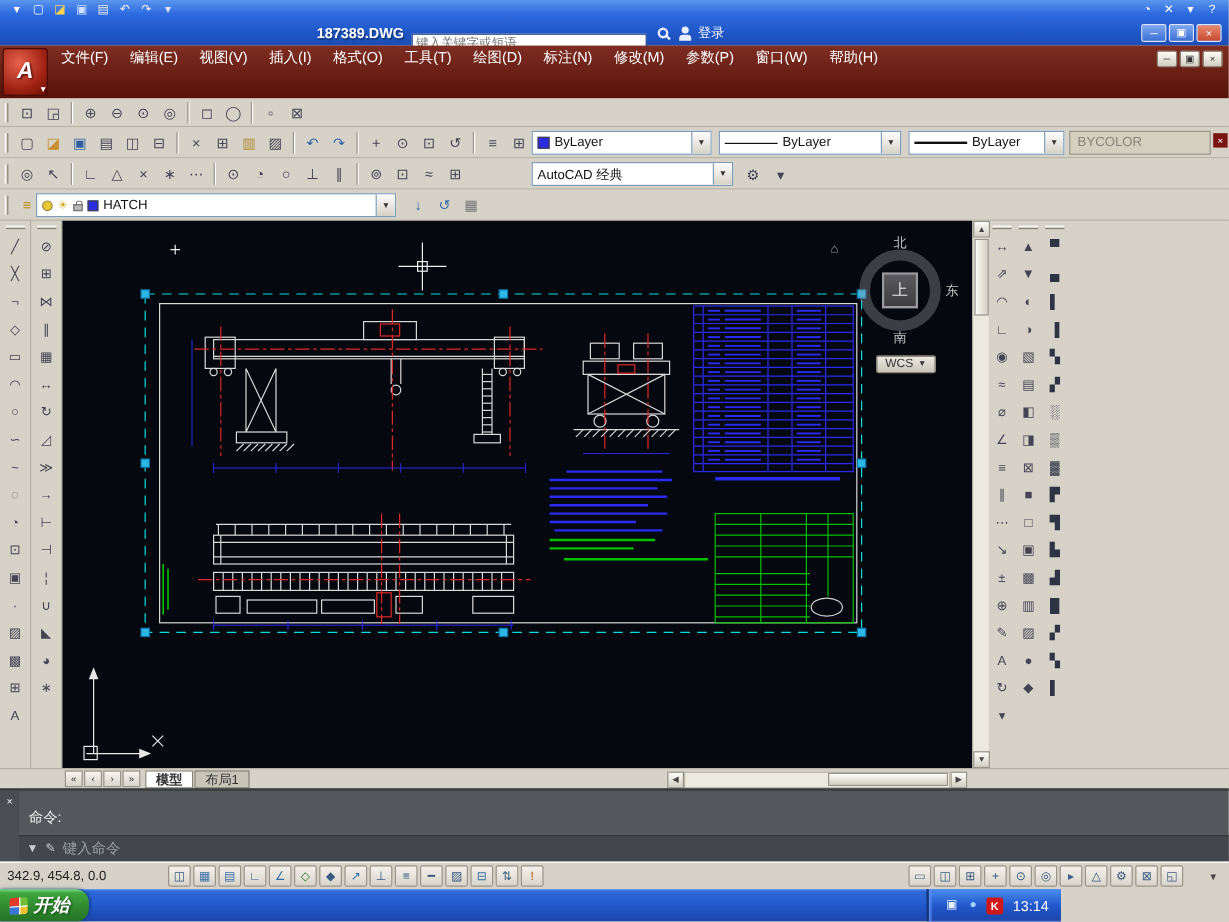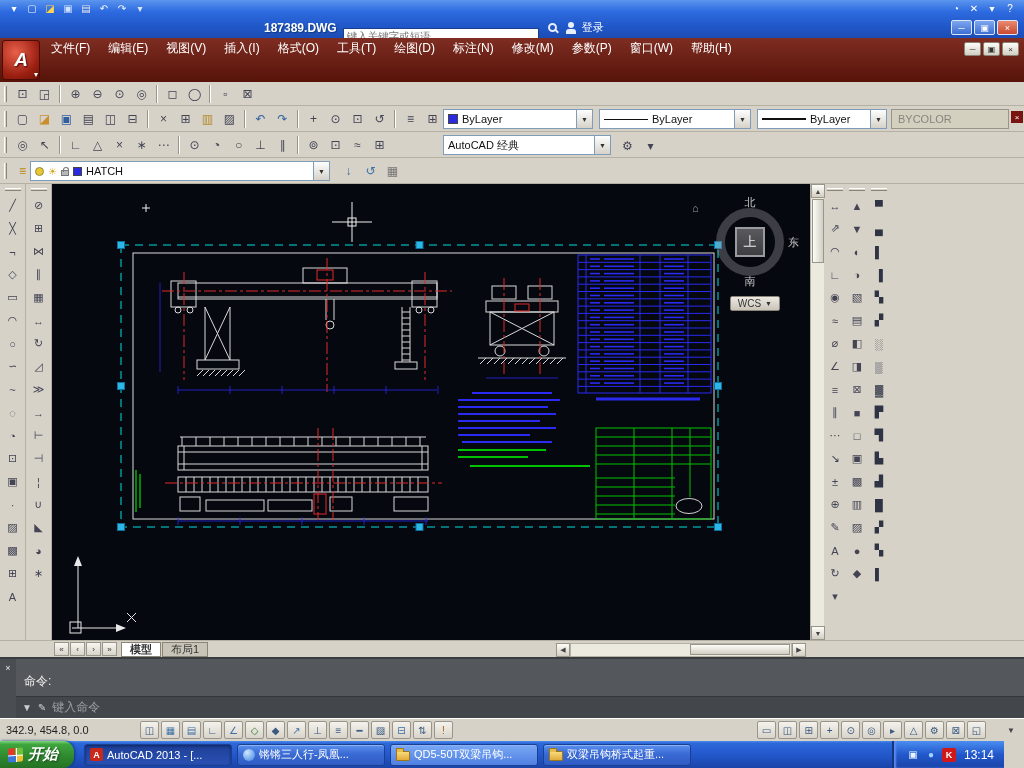--- a/index.html
+++ b/index.html
@@ -135,21 +135,21 @@
   
   #statusbar{position:absolute;left:0;top:718px;width:1024px;height:23px;background:var(--c-toolbar,#d6d2c8);
     border-top:1px solid #fff;display:flex;align-items:center;padding:0 6px;gap:18px;}
   .coords{font-size:11px;color:#222;width:116px;flex:0 0 auto;}
   .st-icons{display:flex;gap:2px;}
   .sticon{width:19px;height:18px;background:linear-gradient(#f4f2ec,#d8d4ca);border:1px solid #9a958a;border-radius:2px;
     display:flex;align-items:center;justify-content:center;font-size:10px;color:#3a5a80;flex:0 0 auto;}
   .st-arrow{font-size:8px;color:#444;padding:0 3px;}
 
   
-  #taskbar{position:absolute;left:0;top:741px;width:1004px;height:27px;display:flex;align-items:center;
+  #taskbar{position:absolute;left:0;top:741px;width:884px;height:27px;display:flex;align-items:center;
     background:linear-gradient(180deg,#4a8df0 0%,#2d68d8 8%,var(--c-taskbar,#2258cc) 50%,#1b44a8 100%);}
   #startbtn{height:27px;padding:0 16px 0 8px;border-radius:0 11px 11px 0;display:flex;align-items:center;gap:5px;
     background:linear-gradient(180deg,#7ed87e 0%,#3fa63f 12%,var(--c-start_green,#2f8a2f) 55%,#247224 100%);
     color:#fff;font-weight:bold;font-style:italic;font-size:15px;text-shadow:1px 1px 2px #1a4a1a;box-shadow:1px 0 3px #123a7a;flex:0 0 auto;}
   .flag{width:15px;height:14px;border-radius:2px;position:relative;transform:skewY(-4deg);
     background:conic-gradient(#6fbf3a 0 25%,#f0c030 0 50%,#3a76d8 0 75%,#e23a2a 0);}
   .flag::before{content:"";position:absolute;left:50%;top:0;width:1px;height:100%;background:#fff;}
   .flag::after{content:"";position:absolute;top:50%;left:0;height:1px;width:100%;background:#fff;}
   .tasks{display:flex;gap:5px;margin-left:10px;}
   .taskbtn{width:148px;height:22px;background:linear-gradient(#5a90ee,#3a6ad4 45%,#2f5cc4);border:1px solid #1b3f92;border-radius:3px;
@@ -911,42 +911,20 @@
         <span class="sticon">◱</span>
       </div>
     <span class="st-arrow">▼</span>
   </div>
 
   <div id="taskbar">
     <div id="startbtn">
       <span class="flag"></span>
       <span>开始</span>
     </div>
-    <div class="tasks">
-
-        <div class="taskbtn pressed">
-          <span class="t-ic ic-acad"></span>
-          <span class="t-label">AutoCAD 2013 - [...</span>
-        </div>
-
-        <div class="taskbtn">
-          <span class="t-ic ic-app"></span>
-          <span class="t-label">锵锵三人行-凤凰...</span>
-        </div>
-
-        <div class="taskbtn light">
-          <span class="t-ic ic-folder"></span>
-          <span class="t-label">QD5-50T双梁吊钩...</span>
-        </div>
-
-        <div class="taskbtn">
-          <span class="t-ic ic-folder"></span>
-          <span class="t-label">双梁吊钩桥式起重...</span>
-        </div>
-      </div>
     <div id="tray">
       <div class="tray-ics">
 
       <span class="tray-ic" style="color: rgb(232, 244, 255);">▣</span>
           <span class="tray-ic" style="color: rgb(159, 212, 255);">●</span>
           <span class="tray-ic boxed-red">K</span>
         </div>
       <span class="clock">13:14</span>
     </div>
   </div>

